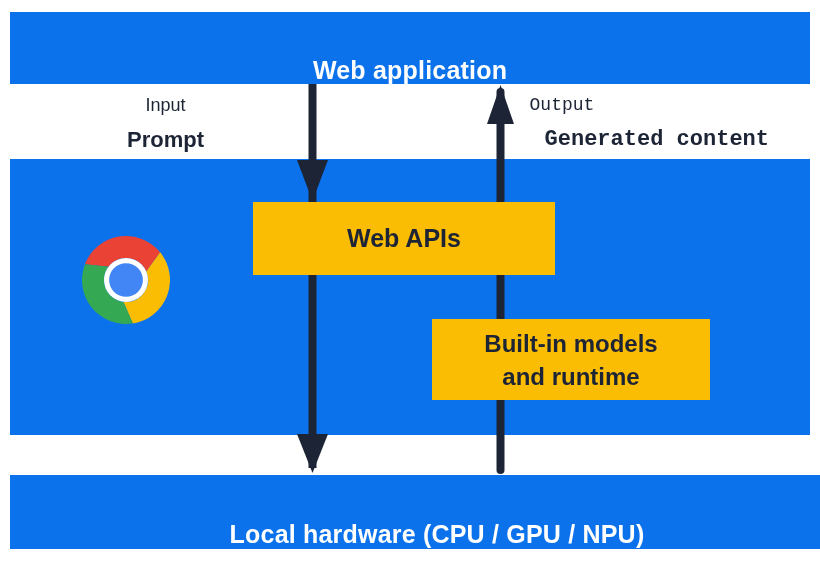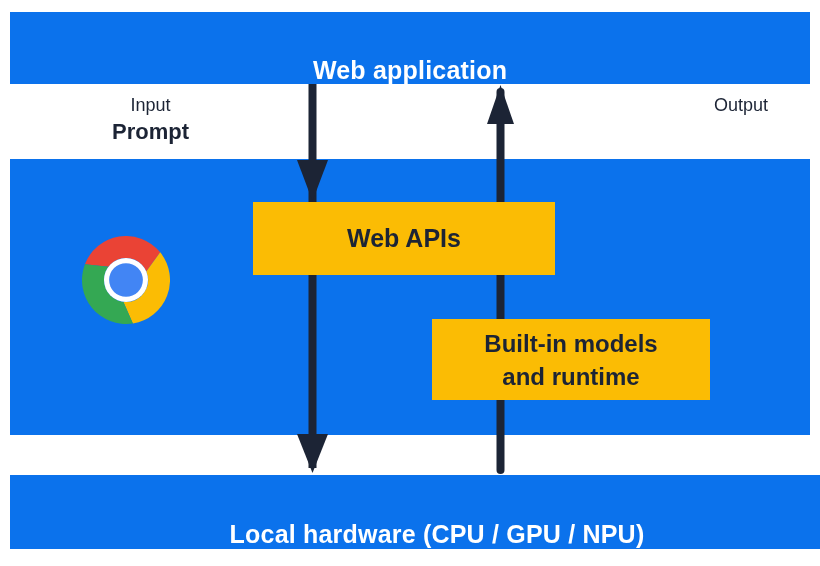--- a/index.html
+++ b/index.html
@@ -19,23 +19,23 @@
   }
   .band{position:absolute;left:10px;width:800px;background:var(--band-blue);}
   .band-top{top:12px;height:72px;display:flex;align-items:center;justify-content:center;}
   .band-mid{top:159px;height:276px;}
   .band-bottom{top:475px;height:74px;display:flex;align-items:center;justify-content:center;padding-left:27px;}
   .band-title{
     color:var(--text-white);font-weight:700;font-size:25px;letter-spacing:.2px;margin-top:44px;
   }
   .io-label{position:absolute;top:96px;color:var(--ink-navy);line-height:1;}
   .io-left{left:112px;text-align:center;}
-  .io-right{right:52px;text-align:left;}
+  .io-right{right:36px;text-align:left;font-family:Liberation Mono, monospace;}
   .io-small{font-size:18px;font-weight:400;margin:0 0 7px 0;}
-  .io-big{font-size:22px;font-weight:700;margin:0;}
+  .io-big{font-size:22px;font-weight:700;margin:15px;}
   .arrow-layer{position:absolute;left:0;top:0;width:820px;height:566px;z-index:1;pointer-events:none;}
   .arrow-layer .stroke{stroke:var(--ink-navy);stroke-width:8;fill:none;}
   .arrow-layer .head{fill:var(--ink-navy);stroke:none;}
   .ybox{
     position:absolute;background:var(--box-yellow);z-index:2;
     display:flex;align-items:center;justify-content:center;flex-direction:column;
     color:var(--ink-navy);font-weight:700;font-size:25px;text-align:center;line-height:33px;
   }
   .box-webapis{left:253px;top:202px;width:302px;height:73px;}
   .box-builtin{left:432px;top:319px;width:278px;height:81px;font-size:24px;}
@@ -56,20 +56,21 @@
   <div class="band band-top">
     <div class="band-title">Web application</div>
   </div>
 
   <div class="io-label io-left">
     <p class="io-small">Input</p>
     <p class="io-big">Prompt</p>
   </div>
   <div class="io-label io-right">
     <p class="io-small">Output</p>
+    <p class="io-big">Generated content</p>
   </div>
 
   <div class="band band-mid"></div>
 
   <svg class="arrow-layer" viewBox="0 0 820 566" aria-hidden="true">
 
     <g>
       <path class="stroke" d="M312.5 84 L312.5 468"></path>
       <polygon class="head" points="297,160 328,160 312.5,201"></polygon>
       <polygon class="head" points="297,434 328,434 312.5,473"></polygon>

